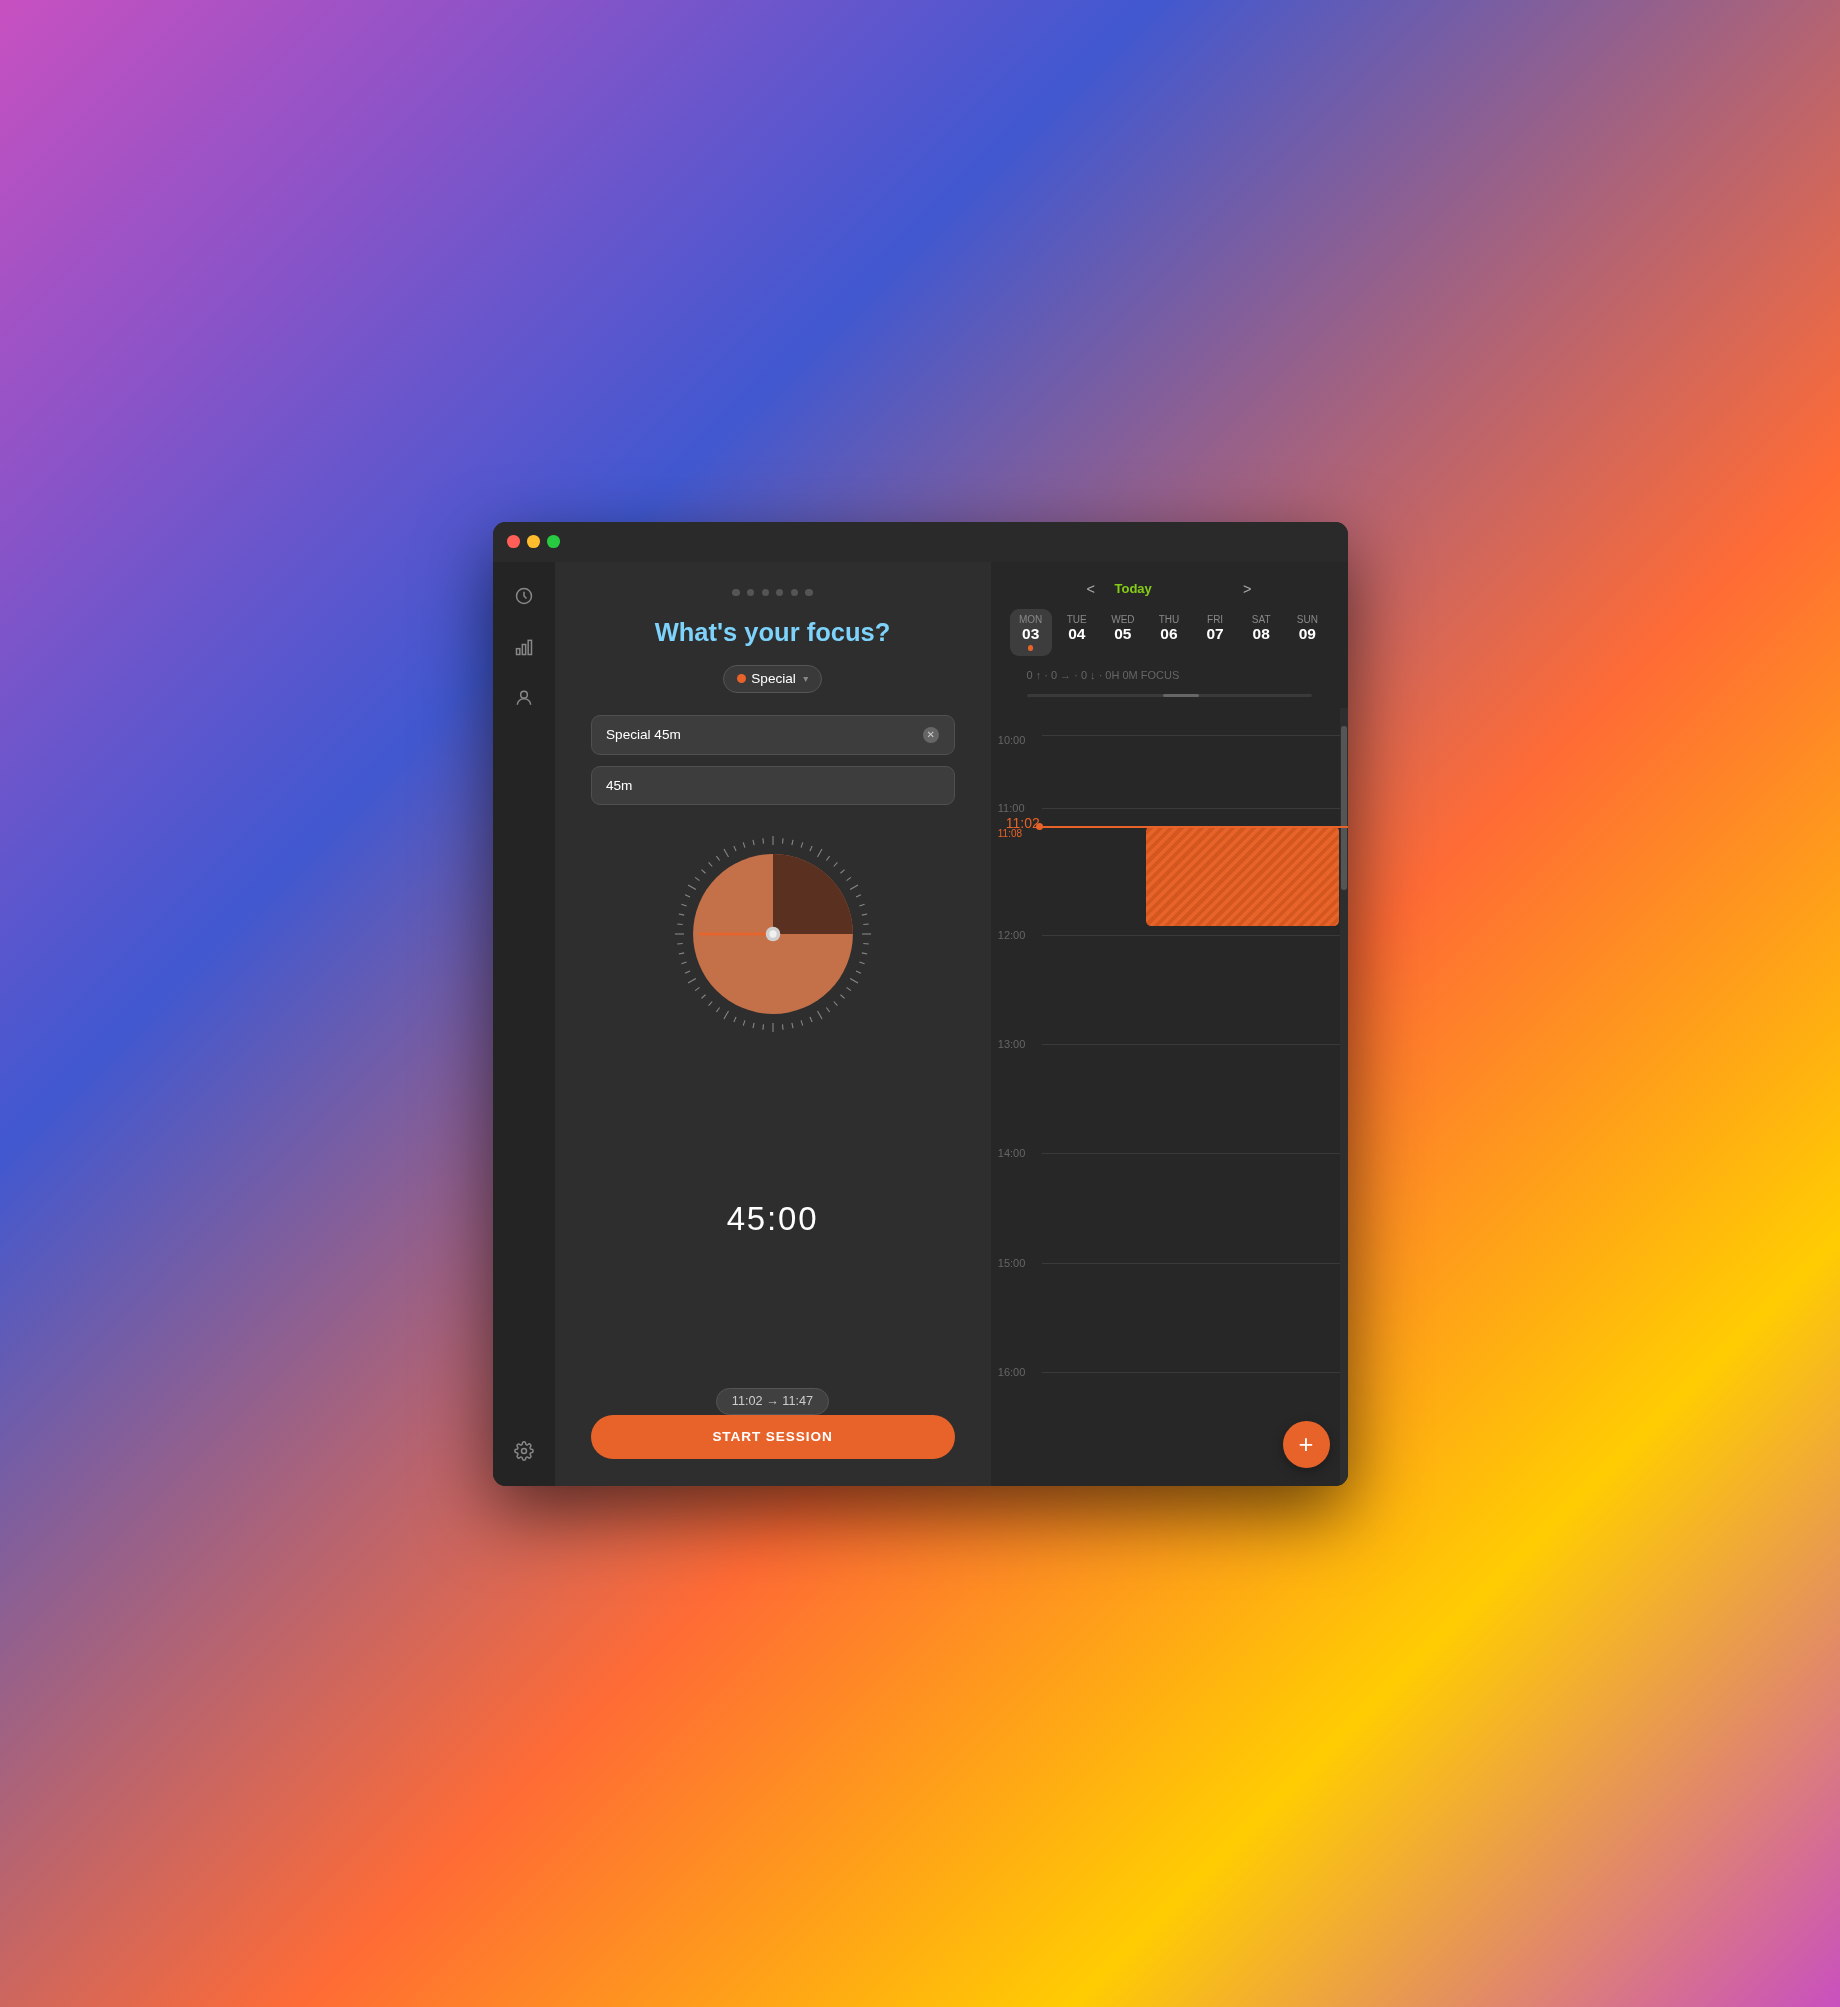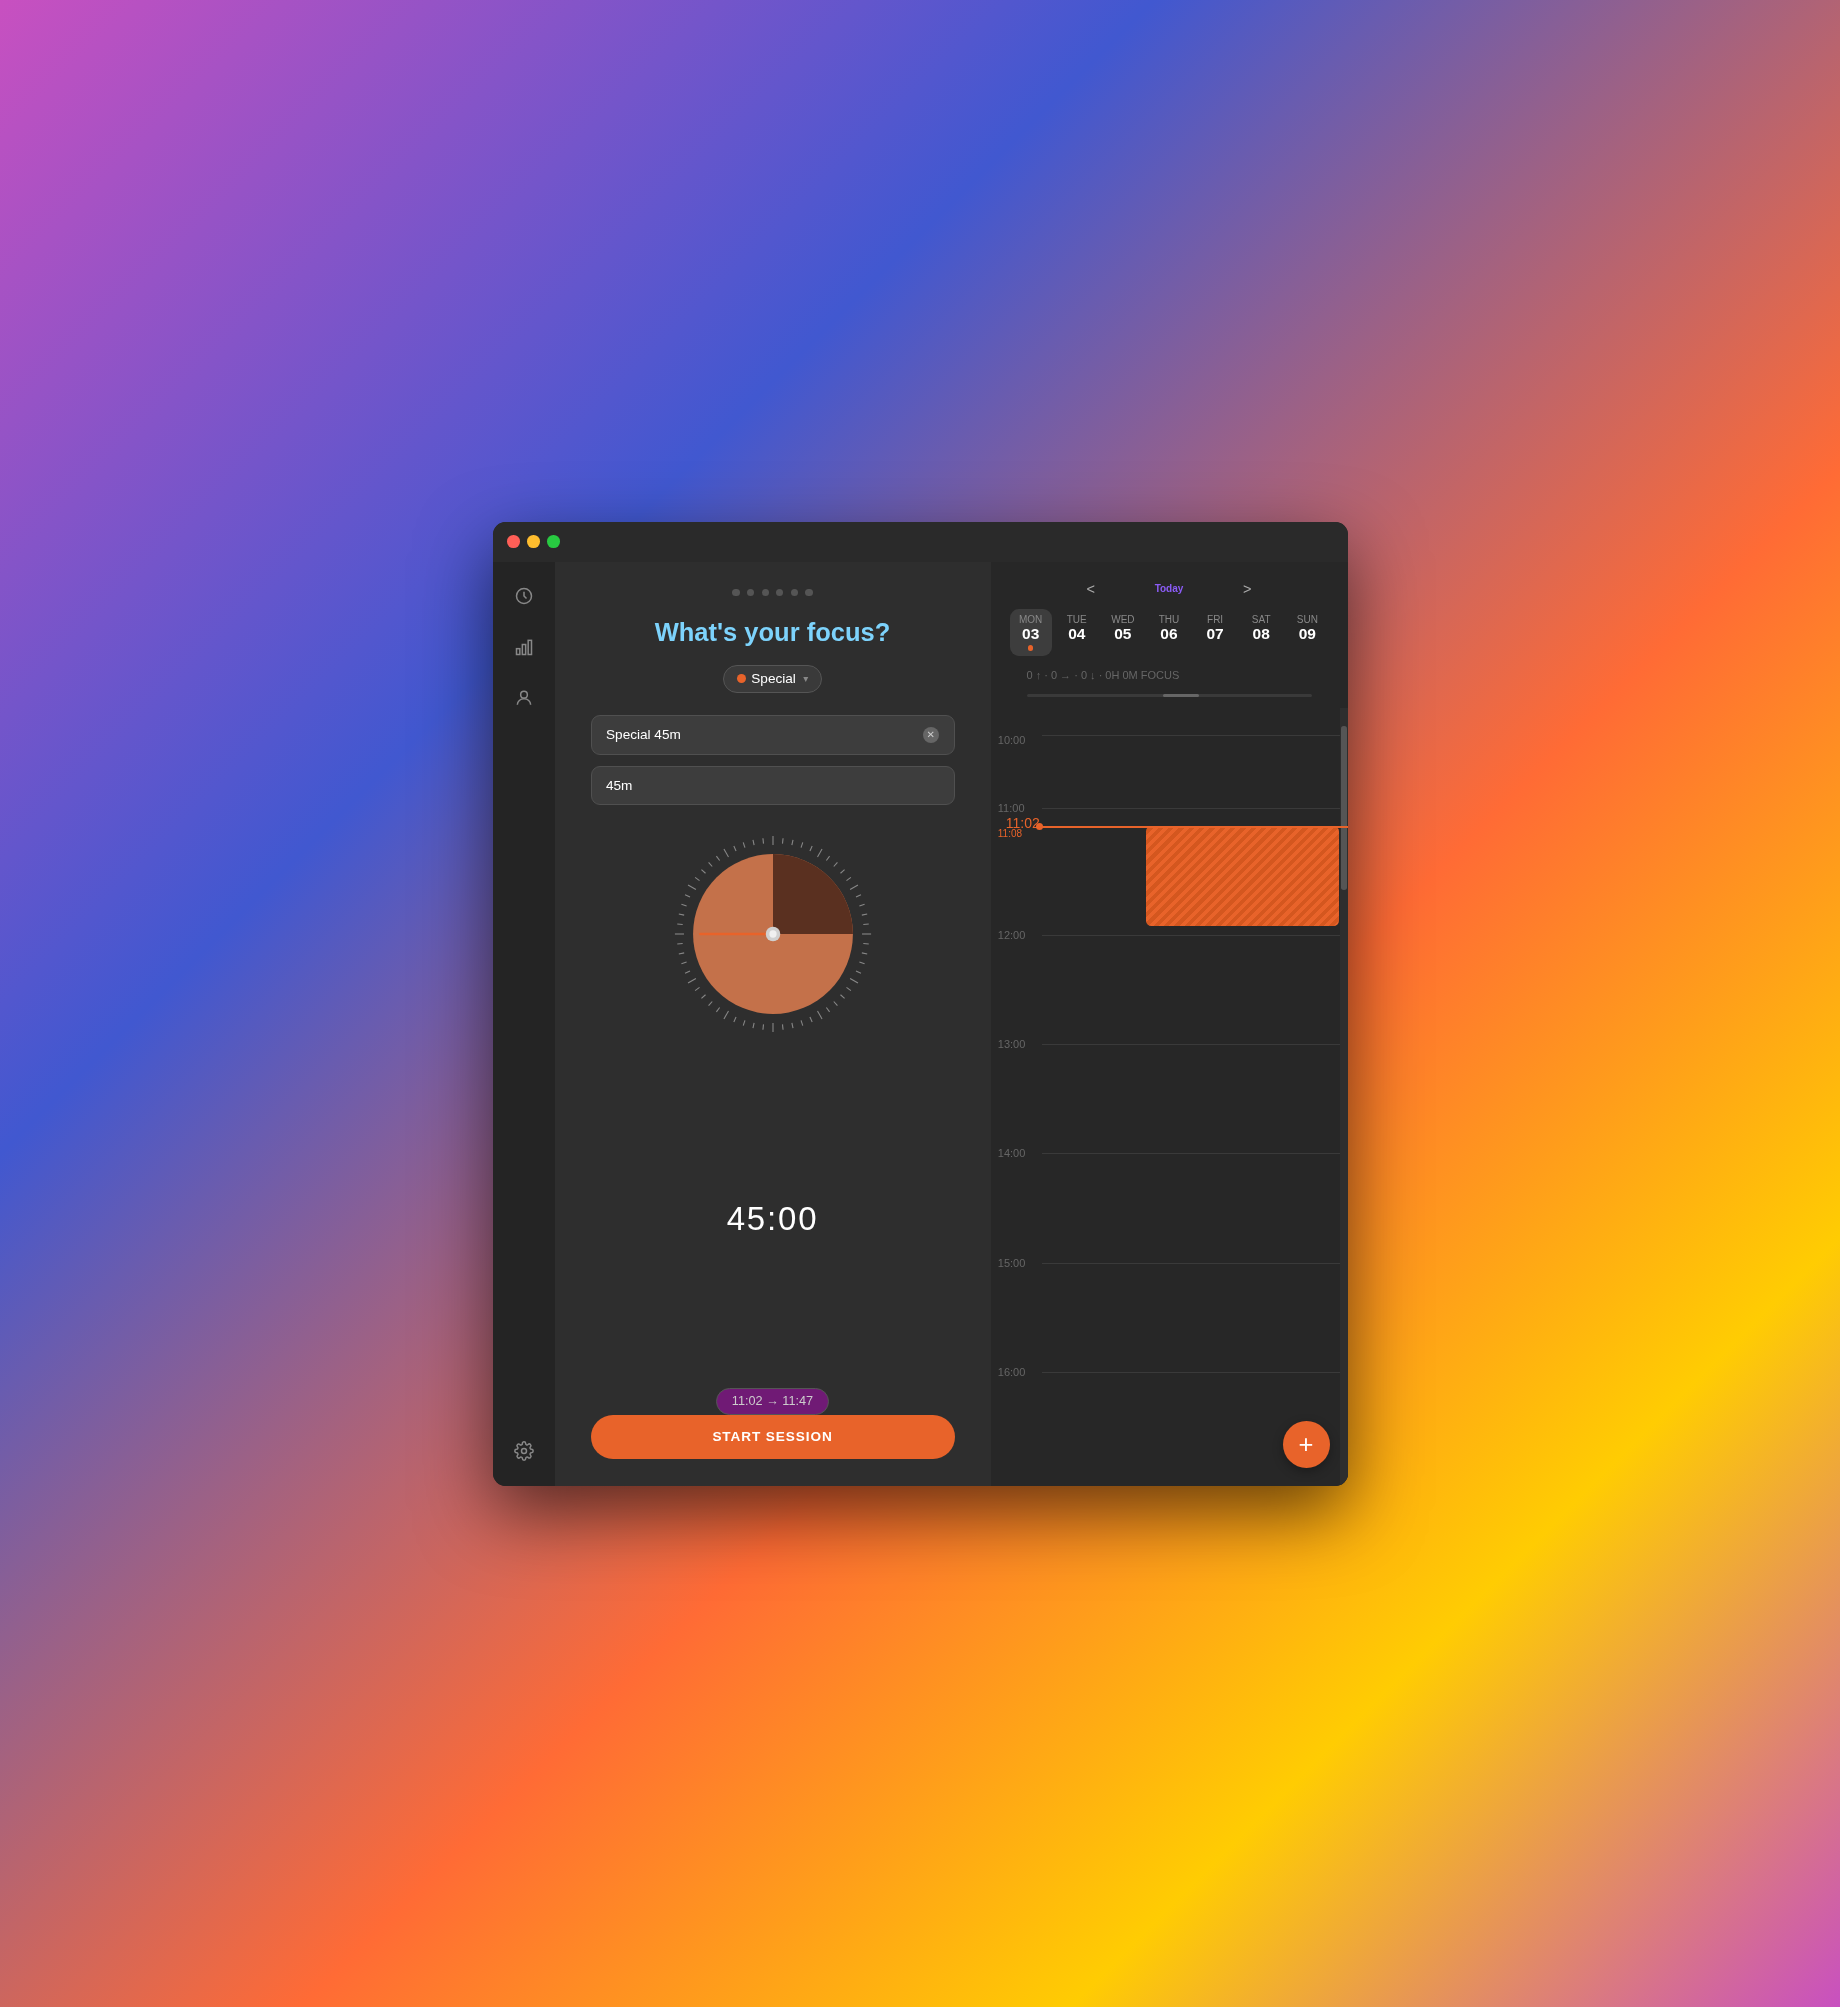--- a/index.html
+++ b/index.html
@@ -190,21 +190,21 @@
 
     .timer-time {
       font-size: 33px;
       font-weight: 300;
       color: #ffffff;
       letter-spacing: 1.8px;
       margin-bottom: 11px;
     }
 
     .timer-range {
-      background: #701a75;
+      background: #404040;
       border: 0.9px solid #555;
       border-radius: 18px;
       padding: 5.5px 14.5px;
       font-size: 12.7px;
       color: #cccccc;
     }
 
     .start-btn {
       margin-top: auto;
       width: 100%;
@@ -250,25 +250,25 @@
       border: none;
       color: #aaa;
       font-size: 14.5px;
       cursor: pointer;
       display: flex;
       align-items: center;
       justify-content: center;
     }
 
     .today-label {
-      font-size: 10px;
+      font-size: 13px;
       font-weight: 600;
-      color: #8b5cf6;
+      color: #84cc16;
       min-width: 109px;
-      text-align: center;
+      text-align: left;
     }
 
     .days-row {
       display: flex;
       gap: 1.8px;
       justify-content: space-around;
     }
 
     .day-cell {
       display: flex;

